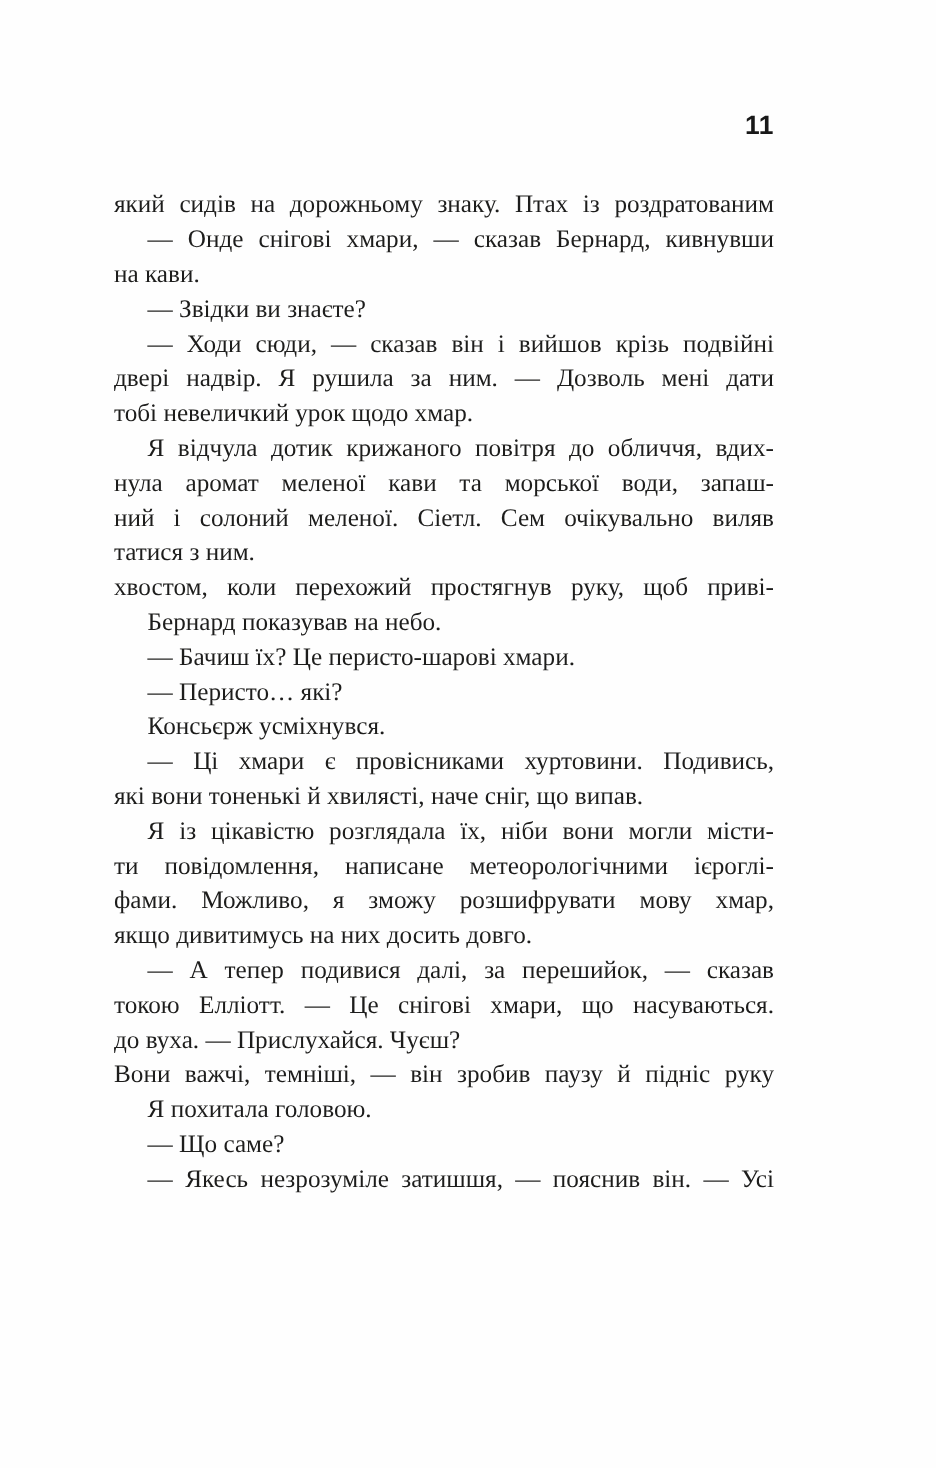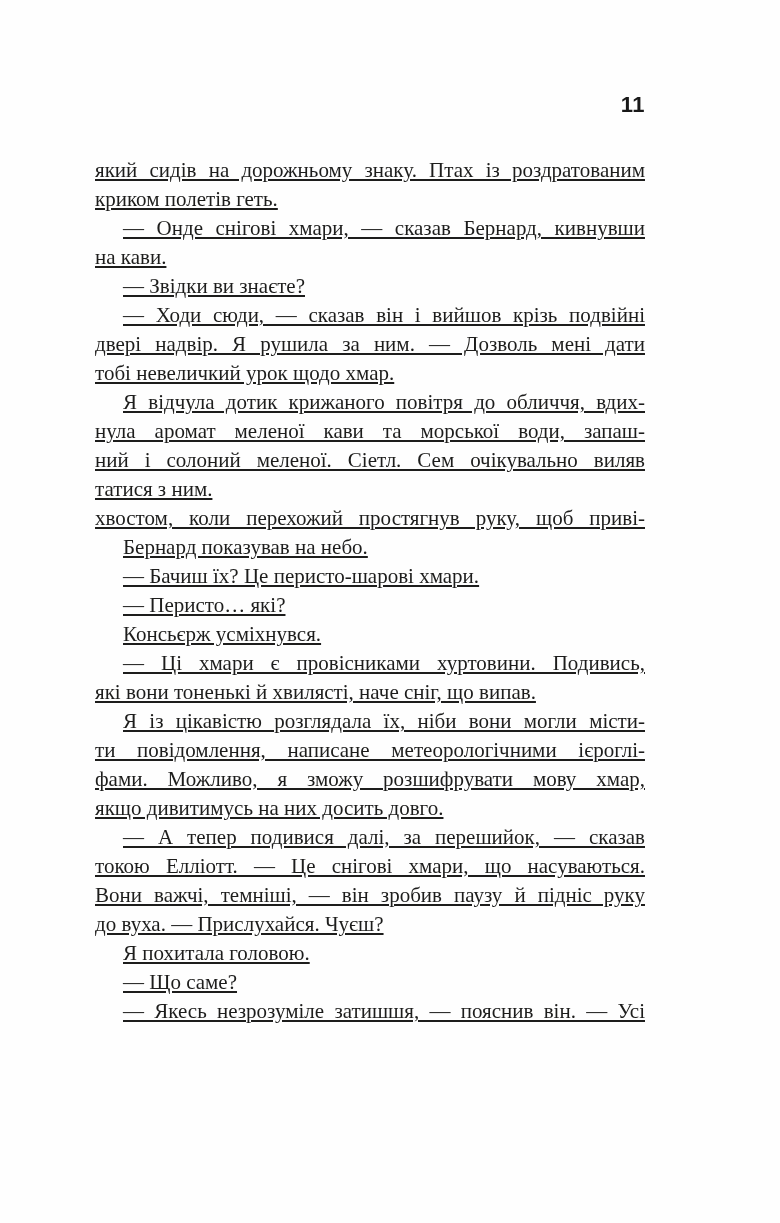--- a/index.html
+++ b/index.html
@@ -32,21 +32,20 @@
     text-align: center;
   }
   .text-block {
     position: absolute;
     left: 95px;
     top: 156px;
     width: 550px;
     font-size: 21px;
     line-height: 29px;
     color: #1d1d1c;
-    text-decoration: underline;
   }
   .text-block .para {
     margin: 0;
     padding: 0;
   }
   .text-block .line {
     text-align: justify;
     text-align-last: justify;
     white-space: normal;
   }
@@ -58,21 +57,20 @@
   }
 </style>
 </head>
 <body>
 
 <div class="page">
   <div class="page-number">11</div>
   <div class="text-block">
       <div class="para">
         <div class="line">який сидів на дорожньому знаку. Птах із роздратованим</div>
-        <div class="line last">криком полетів геть.</div>
       </div>
       <div class="para">
         <div class="line indent">— Онде снігові хмари, — сказав Бернард, кивнувши</div>
         <div class="line last">на кави.</div>
       </div>
       <div class="para">
         <div class="line indent last">— Звідки ви знаєте?</div>
       </div>
       <div class="para">
         <div class="line indent">— Ходи сюди, — сказав він і вийшов крізь подвійні</div>
@@ -104,22 +102,22 @@
       </div>
       <div class="para">
         <div class="line indent">Я із цікавістю розглядала їх, ніби вони могли місти-</div>
         <div class="line">ти повідомлення, написане метеорологічними ієроглі-</div>
         <div class="line">фами. Можливо, я зможу розшифрувати мову хмар,</div>
         <div class="line last">якщо дивитимусь на них досить довго.</div>
       </div>
       <div class="para">
         <div class="line indent">— А тепер подивися далі, за перешийок, — сказав</div>
         <div class="line">токою Елліотт. — Це снігові хмари, що насуваються.</div>
+        <div class="line last">до вуха. — Прислухайся. Чуєш?</div>
         <div class="line">Вони важчі, темніші, — він зробив паузу й підніс руку</div>
-        <div class="line last">до вуха. — Прислухайся. Чуєш?</div>
       </div>
       <div class="para">
         <div class="line indent last">Я похитала головою.</div>
       </div>
       <div class="para">
         <div class="line indent last">— Що саме?</div>
       </div>
       <div class="para">
         <div class="line indent">— Якесь незрозуміле затишшя, — пояснив він. — Усі</div>
       </div>

